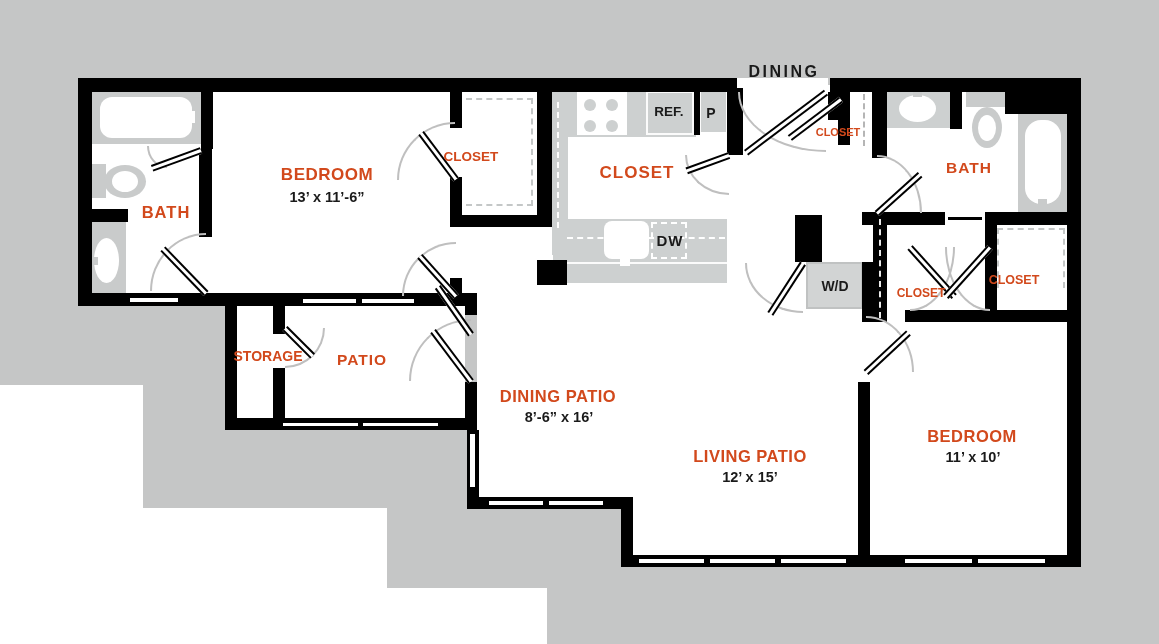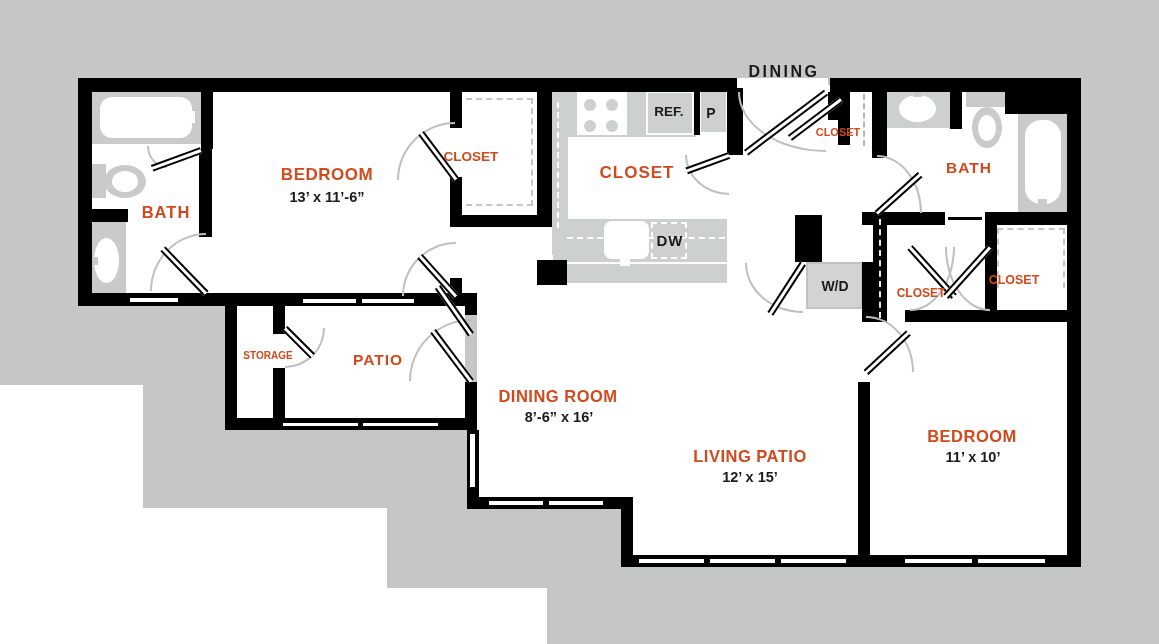--- a/index.html
+++ b/index.html
@@ -185,22 +185,22 @@
   <div class="lbl dark" style="left:670px;top:240px;font-size:15px;font-weight:600;letter-spacing:1px;">DW</div>
   <div class="lbl dark" style="left:835px;top:286px;font-size:14px;font-weight:600;">W/D</div>
   <div class="lbl" style="left:327px;top:174px;font-size:17px;letter-spacing:0.5px;">BEDROOM</div>
   <div class="lbl dark" style="left:327px;top:197px;font-size:14.5px;">13’ x 11’-6”</div>
   <div class="lbl" style="left:471px;top:157px;font-size:13.5px;">CLOSET</div>
   <div class="lbl" style="left:166px;top:212px;font-size:16.5px;letter-spacing:1px;">BATH</div>
   <div class="lbl" style="left:838px;top:132px;font-size:11px;">CLOSET</div>
   <div class="lbl" style="left:969px;top:168px;font-size:15.5px;letter-spacing:1px;">BATH</div>
   <div class="lbl" style="left:921px;top:293px;font-size:12px;">CLOSET</div>
   <div class="lbl" style="left:1014px;top:280px;font-size:12.5px;">CLOSET</div>
-  <div class="lbl" style="left:268px;top:356px;font-size:10px;">STORAGE</div>
-  <div class="lbl" style="left:362px;top:360px;font-size:15.5px;letter-spacing:1px;margin-left:16px;">PATIO</div>
-  <div class="lbl" style="left:558px;top:396px;font-size:16.5px;letter-spacing:0.5px;">DINING ROOM</div>
+  <div class="lbl" style="left:268px;top:356px;font-size:14px;">STORAGE</div>
+  <div class="lbl" style="left:362px;top:360px;font-size:15.5px;letter-spacing:1px;">PATIO</div>
+  <div class="lbl" style="left:558px;top:396px;font-size:16.5px;letter-spacing:0.5px;">DINING PATIO</div>
   <div class="lbl dark" style="left:559px;top:417px;font-size:14.5px;">8’-6” x 16’</div>
   <div class="lbl" style="left:750px;top:456px;font-size:16.5px;letter-spacing:0.5px;">LIVING PATIO</div>
   <div class="lbl dark" style="left:750px;top:477px;font-size:14.5px;">12’ x  15’</div>
   <div class="lbl" style="left:972px;top:436px;font-size:16.5px;letter-spacing:0.5px;">BEDROOM</div>
   <div class="lbl dark" style="left:973px;top:457px;font-size:14.5px;">11’ x 10’</div>
 
 </div>
 
 </body></html>

